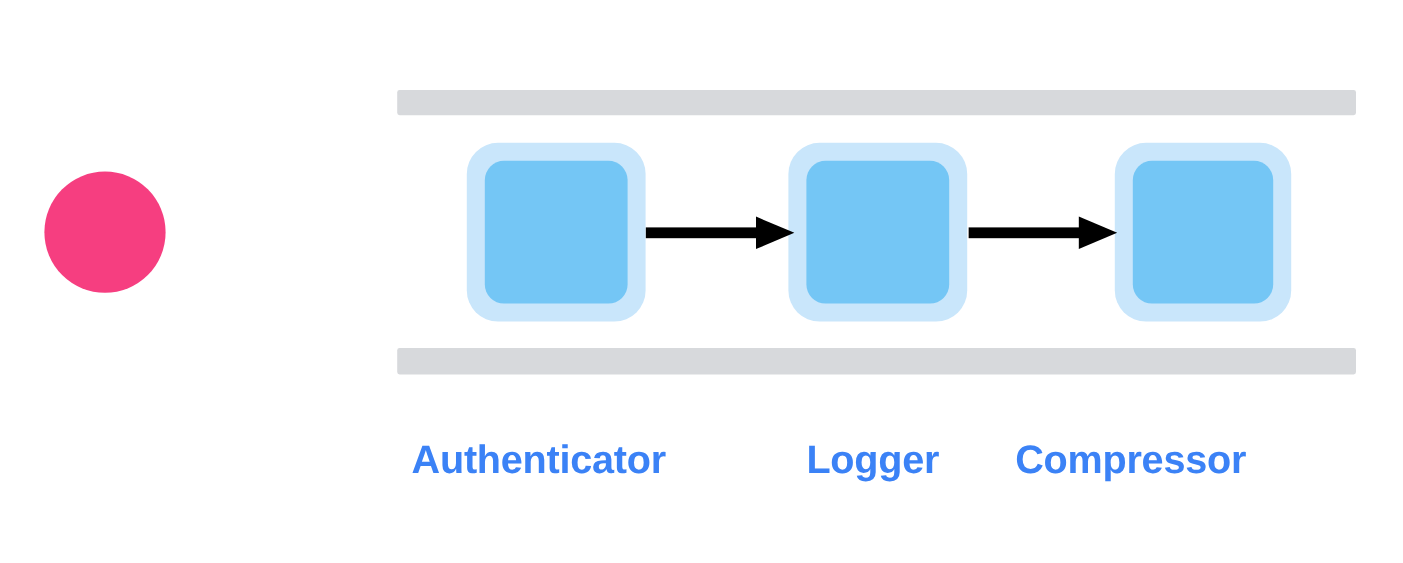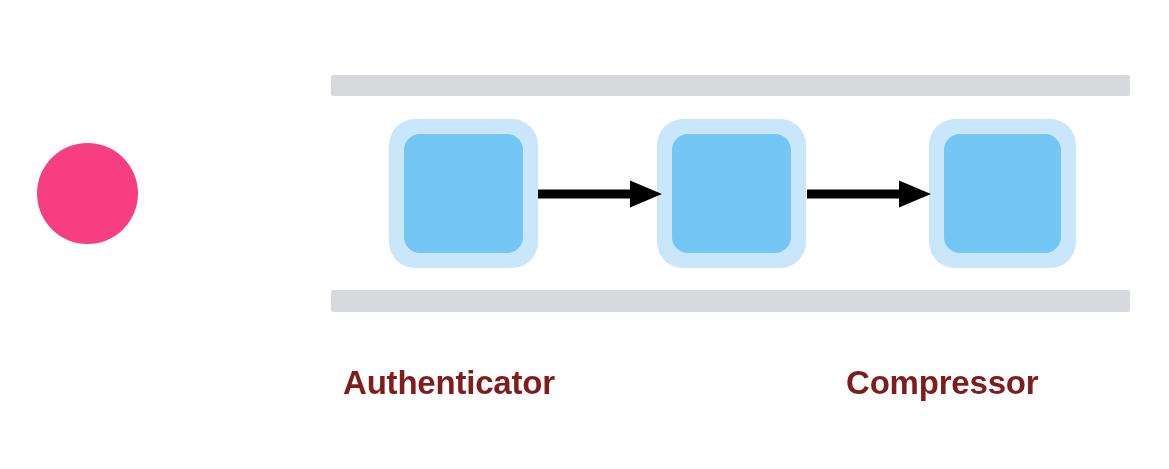--- a/index.html
+++ b/index.html
@@ -56,21 +56,21 @@
     position: absolute;
     height: 40px;
   }
   .flow-arrow svg {
     display: block;
   }
 
   
   .stage-label {
     position: absolute;
-    color: #7f1d1d;
+    color: #3b82f6;
     font-family: "Liberation Sans", sans-serif;
     font-size: 33px;
     font-weight: 700;
     letter-spacing: -0.2px;
     white-space: nowrap;
     line-height: 1;
   }
 </style>
 </head>
 <body>
@@ -104,16 +104,17 @@
 
   <div class="flow-arrow" id="arrow-1" style="left: 807px; top: 174px; width: 124px;">
       <svg width="124" height="40" viewBox="0 0 124 40">
         <rect x="0" y="15.5" width="94" height="9" fill="#000000"></rect>
         <polygon points="92,6.5 124,20 92,33.5" fill="#000000"></polygon>
       </svg>
     </div>
 
   <div class="stage-label" id="label-0" style="left: 343px; top: 366px;">Authenticator</div>
 
+  <div class="stage-label" id="label-1" style="left: 672px; top: 366px;">Logger</div>
 
   <div class="stage-label" id="label-2" style="left: 846px; top: 366px;">Compressor</div>
 
 </div>
 
 </body></html>

